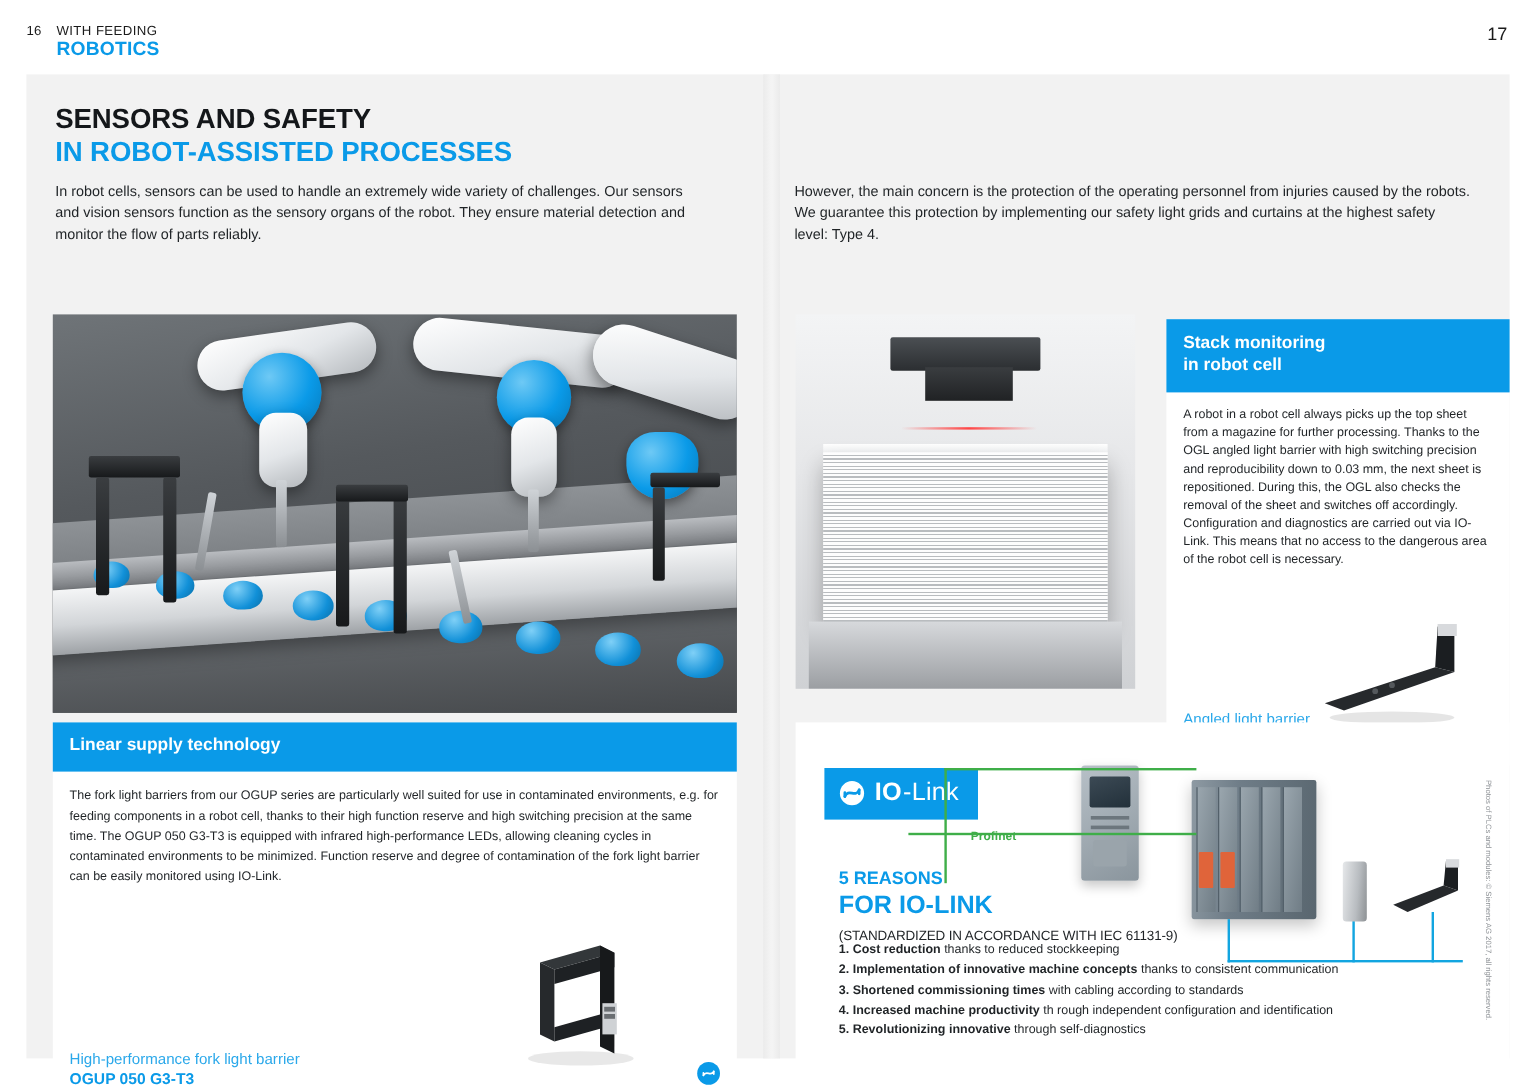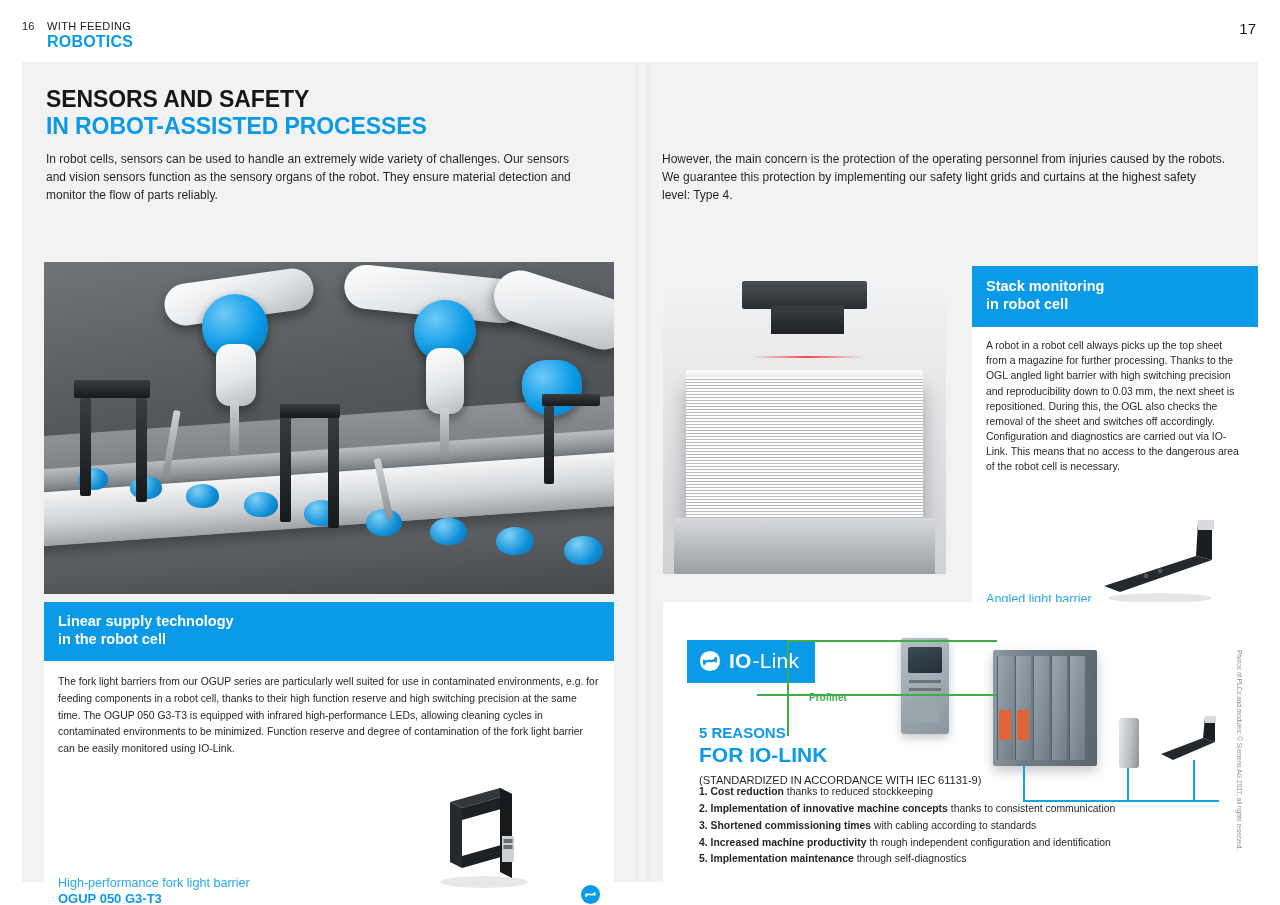--- a/index.html
+++ b/index.html
@@ -388,21 +388,20 @@
         <svg viewBox="0 0 24 24">
           <path d="M4 15 C8 6,16 18,20 9" stroke="#ffffff" stroke-width="2.6" fill="none" stroke-linecap="round"></path>
           <path d="M4 15 L4 11 M20 9 L20 13" stroke="#ffffff" stroke-width="2.6" stroke-linecap="round"></path>
         </svg>
       </div>
     </div>
 
     <div class="card card-linear">
       <div class="card-head">
         <div>Linear supply technology</div>
-        <div>in the robot cell</div>
       </div>
       <div class="body">The fork light barriers from our OGUP series are particularly well suited for use in contaminated environments, e.g. for feeding components in a robot cell, thanks to their high function reserve and high switching precision at the same time. The OGUP 050 G3-T3 is equipped with infrared high-performance LEDs, allowing cleaning cycles in contaminated environments to be minimized. Function reserve and degree of contamination of the fork light barrier can be easily monitored using IO-Link.</div>
 
       <div class="prod-ogup">
         <svg viewBox="0 0 130 110" width="130" height="110">
           <polygon points="14,20 64,6 76,12 26,26" fill="#33373a"></polygon>
           <polygon points="14,20 26,26 26,86 14,80" fill="#26292c"></polygon>
           <polygon points="26,26 76,12 76,24 26,38" fill="#1e2124"></polygon>
           <polygon points="26,74 76,60 76,72 26,86" fill="#1e2124"></polygon>
           <polygon points="64,6 76,12 76,96 64,90" fill="#17191b"></polygon>
@@ -499,21 +498,21 @@
           <b>Shortened commissioning times</b>
           <span>with cabling according to standards</span>
         </div>
         <div class="io-li">
           <b>4.</b>
           <b>Increased machine productivity</b>
           <span>th rough independent configuration and identification</span>
         </div>
         <div class="io-li">
           <b>5.</b>
-          <b>Implementation maintenance</b>
+          <b>Revolutionizing innovative</b>
           <span>through self-diagnostics</span>
         </div>
       </div>
 
       <div class="credit" style="left:580px;top:48px;">Photos of PLCs and modules: © Siemens AG 2017, all rights reserved.</div>
     </div>
 
   </div>
 </div>
 

